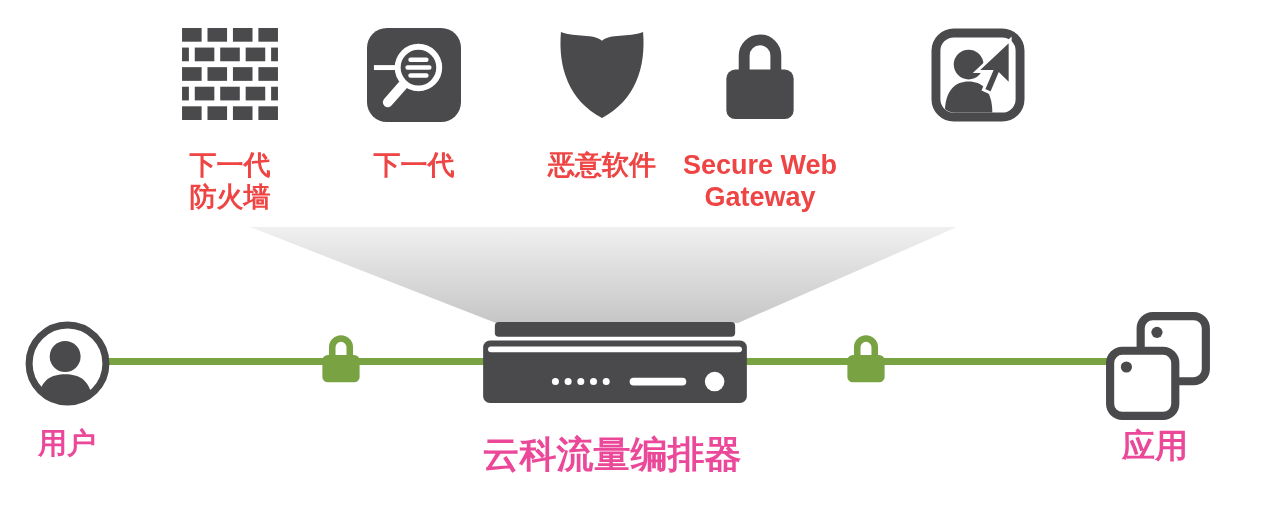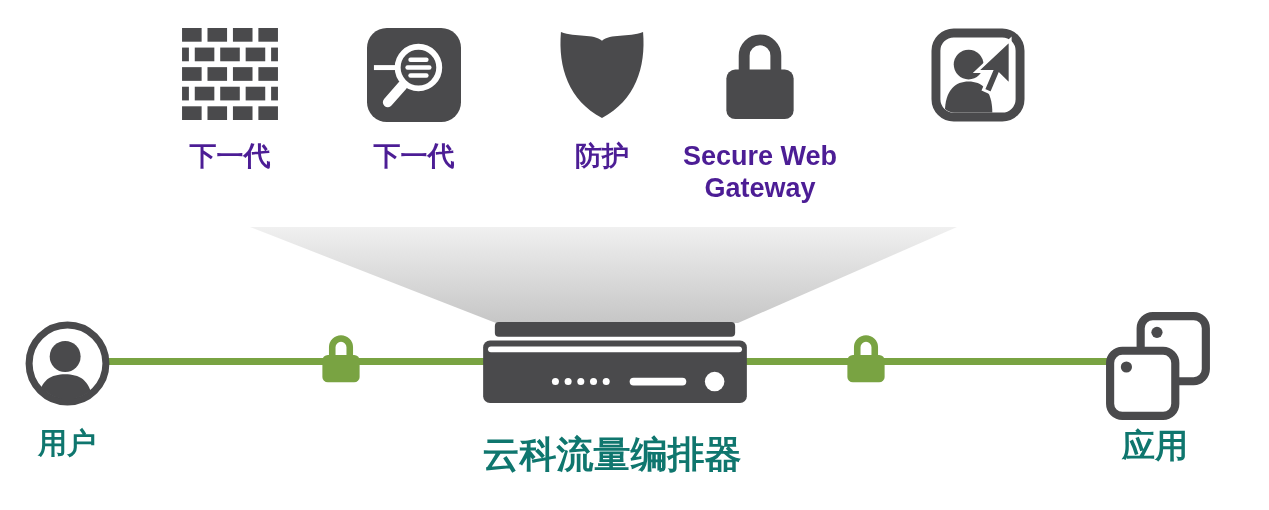--- a/index.html
+++ b/index.html
@@ -7,28 +7,28 @@
   body { font-family:"Liberation Sans","DejaVu Sans",sans-serif; }
   .canvas {
     position:relative; width:1269px; height:510px;
     background:#ffffff; overflow:hidden; color:#3f3f41;
   }
   .abs { position:absolute; }
 
   
   .service { position:absolute; top:28px; width:184px; text-align:center; }
   .icon-wrap { height:96px; display:flex; align-items:flex-start; justify-content:center; }
-  .service-label { margin-top:17px; font-weight:bold; font-size:27px; line-height:1.17; color:#4c1d95; }
+  .service-label { margin-top:26px; font-weight:bold; font-size:27px; line-height:1.17; color:#ef4444; }
 
   
   .funnel { left:250px; top:227px; width:710px; height:98px; }
   .traffic-line { left:64px; top:358px; width:1098px; height:7px; background:#79a342; }
 
   
-  .node-label { position:absolute; font-weight:bold; color:#0f766e; text-align:center; }
+  .node-label { position:absolute; font-weight:bold; color:#ec4899; text-align:center; }
   .user-label { left:5px; top:424px; width:124px; font-size:29px; }
   .orchestrator-label { left:412px; top:430px; width:400px; font-size:37px; }
   .apps-label { left:1093px; top:424px; width:124px; font-size:33px; }
 
   .z1 { z-index:1; } .z2 { z-index:2; } .z3 { z-index:3; }
 </style>
 </head>
 <body>
 
 <div class="canvas">
@@ -69,20 +69,21 @@
             <rect x="91" y="60" width="7" height="14"></rect>
           <rect x="0" y="80" width="20" height="14"></rect>
             <rect x="26" y="80" width="20" height="14"></rect>
             <rect x="52" y="80" width="20" height="14"></rect>
             <rect x="78" y="80" width="20" height="14"></rect>
         </g>
       </svg>
     </div>
     <div class="service-label">
       <div>下一代</div>
+      <div>防火墙</div>
     </div>
   </div>
 
   <div class="service z3" style="left:322px;">
     <div class="icon-wrap">
       <svg width="94" height="94" viewBox="0 0 95 95">
         <rect x="0" y="0" width="95" height="95" rx="20" fill="#4a4a4c"></rect>
         <line x1="7" y1="40" x2="33" y2="40" stroke="#fff" stroke-width="5"></line>
         <circle cx="52" cy="40" r="21" fill="#4a4a4c" stroke="#fff" stroke-width="6"></circle>
         <line x1="44" y1="32" x2="60" y2="32" stroke="#fff" stroke-width="4.5" stroke-linecap="round"></line>
@@ -96,21 +97,21 @@
     </div>
   </div>
 
   <div class="service z3" style="left:510px;">
     <div class="icon-wrap">
       <svg width="94" height="94" viewBox="0 0 95 95">
         <path d="M47.5,13 C39,5 21,10 6,4 C3,40 14,73 47.5,91 C81,73 92,40 89,4 C74,10 56,5 47.5,13 Z" fill="#4a4a4c"></path>
       </svg>
     </div>
     <div class="service-label">
-      <div>防护</div>
+      <div>恶意软件</div>
     </div>
   </div>
 
   <div class="service z3" style="left:668px;">
     <div class="icon-wrap">
       <svg width="80" height="94" viewBox="0 0 80 95">
         <path d="M24,46 V28 a16,16 0 0 1 32,0 V46" fill="none" stroke="#4a4a4c" stroke-width="11"></path>
         <rect x="6" y="42" width="68" height="50" rx="9" fill="#4a4a4c"></rect>
       </svg>
     </div>

